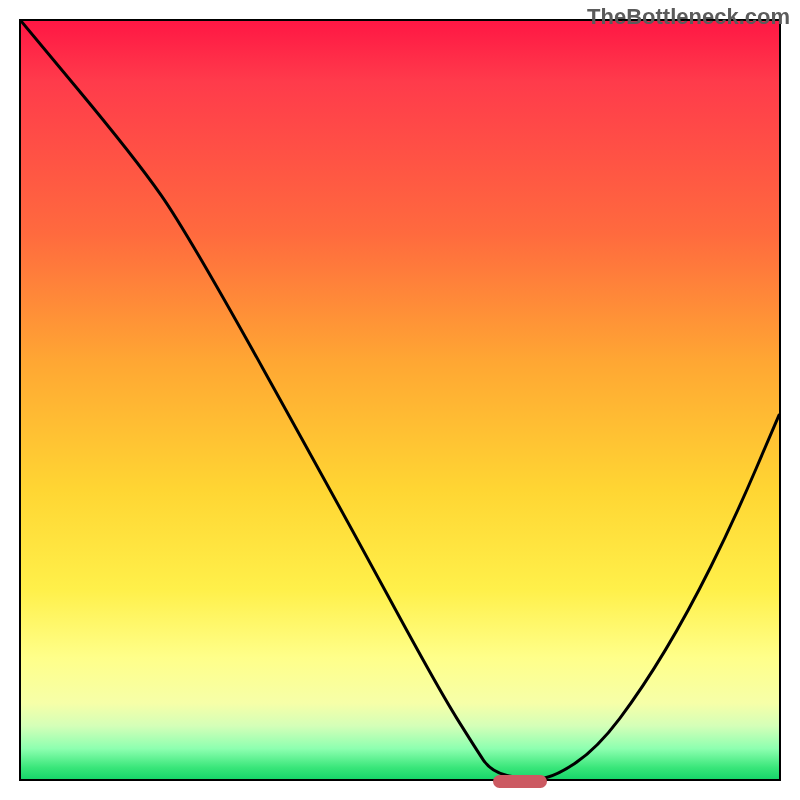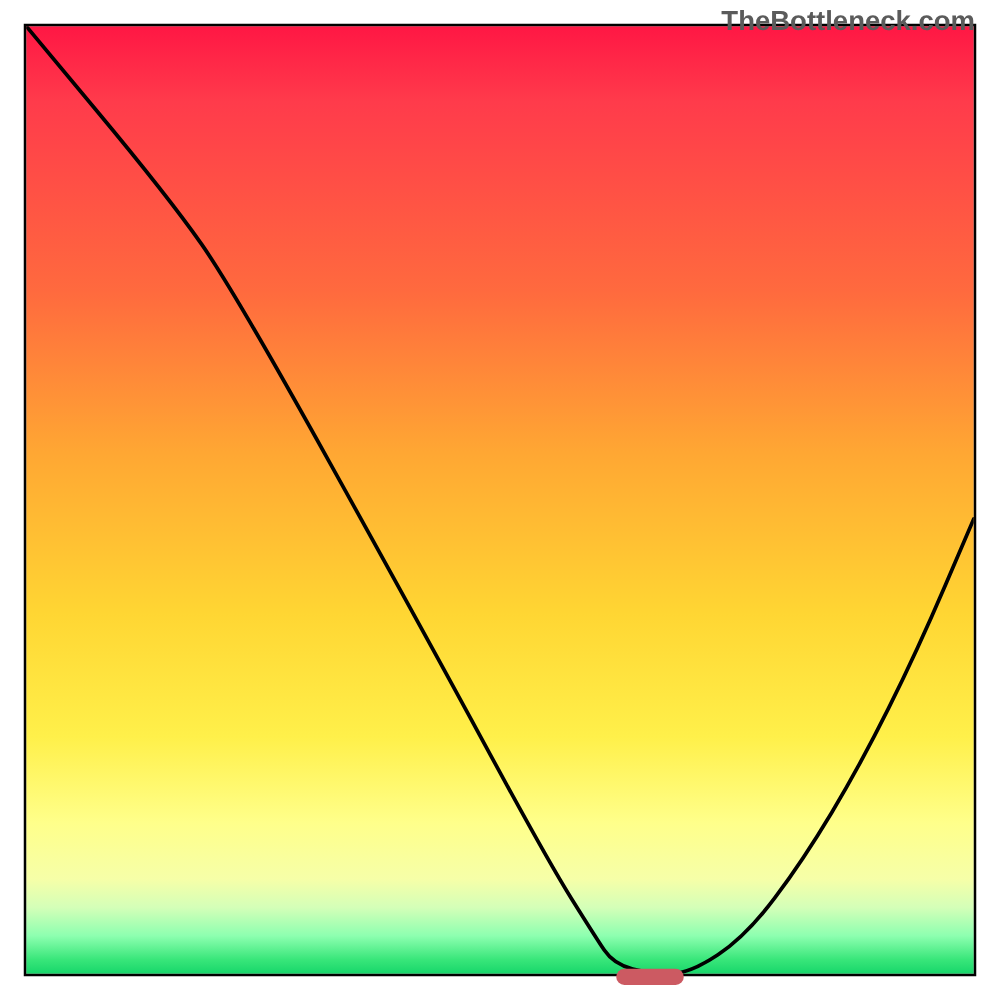--- a/index.html
+++ b/index.html
@@ -11,21 +11,21 @@
     font-family: Arial, Helvetica, sans-serif;
   }
   .container {
     position: relative;
     width: 800px;
     height: 800px;
   }
   .watermark {
     position: absolute;
     top: 4px;
-    right: 20px;
+    right: 10px;
     font-size: 22px;
     font-weight: bold;
     color: #5b5b5b;
     z-index: 10;
   }
   .plot-area {
     position: absolute;
     left: 19px;
     top: 19px;
     width: 762px;

